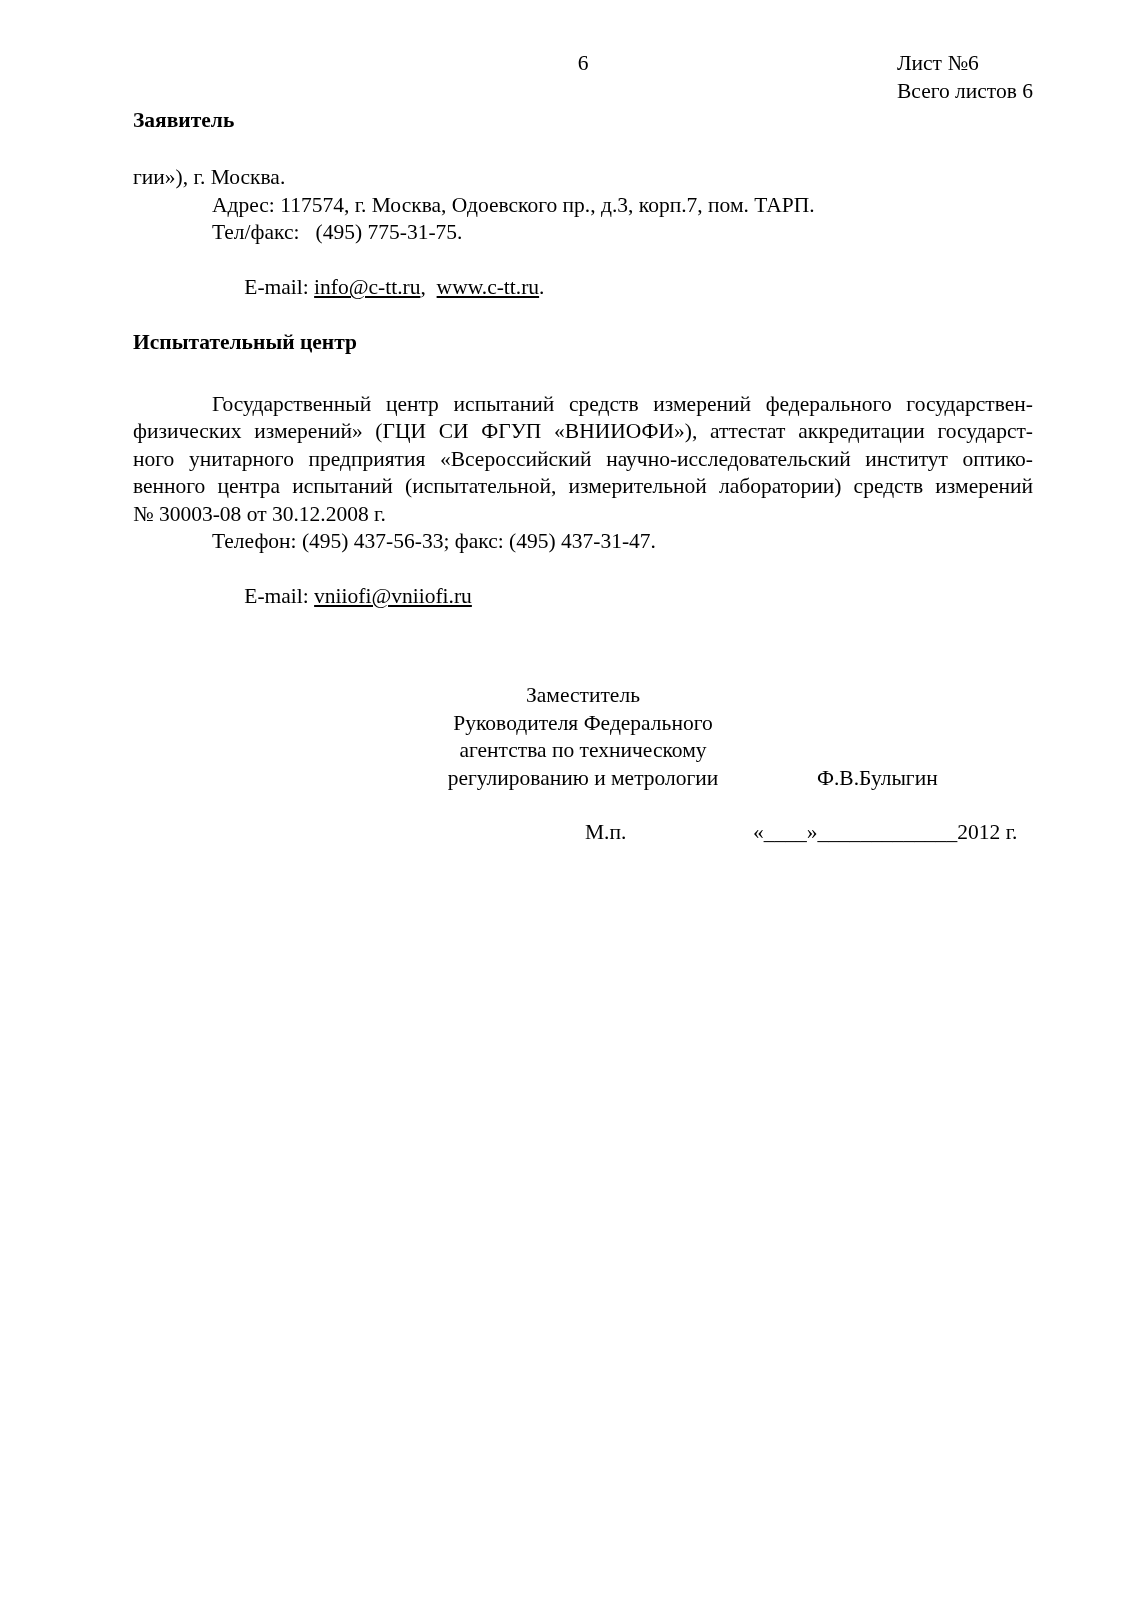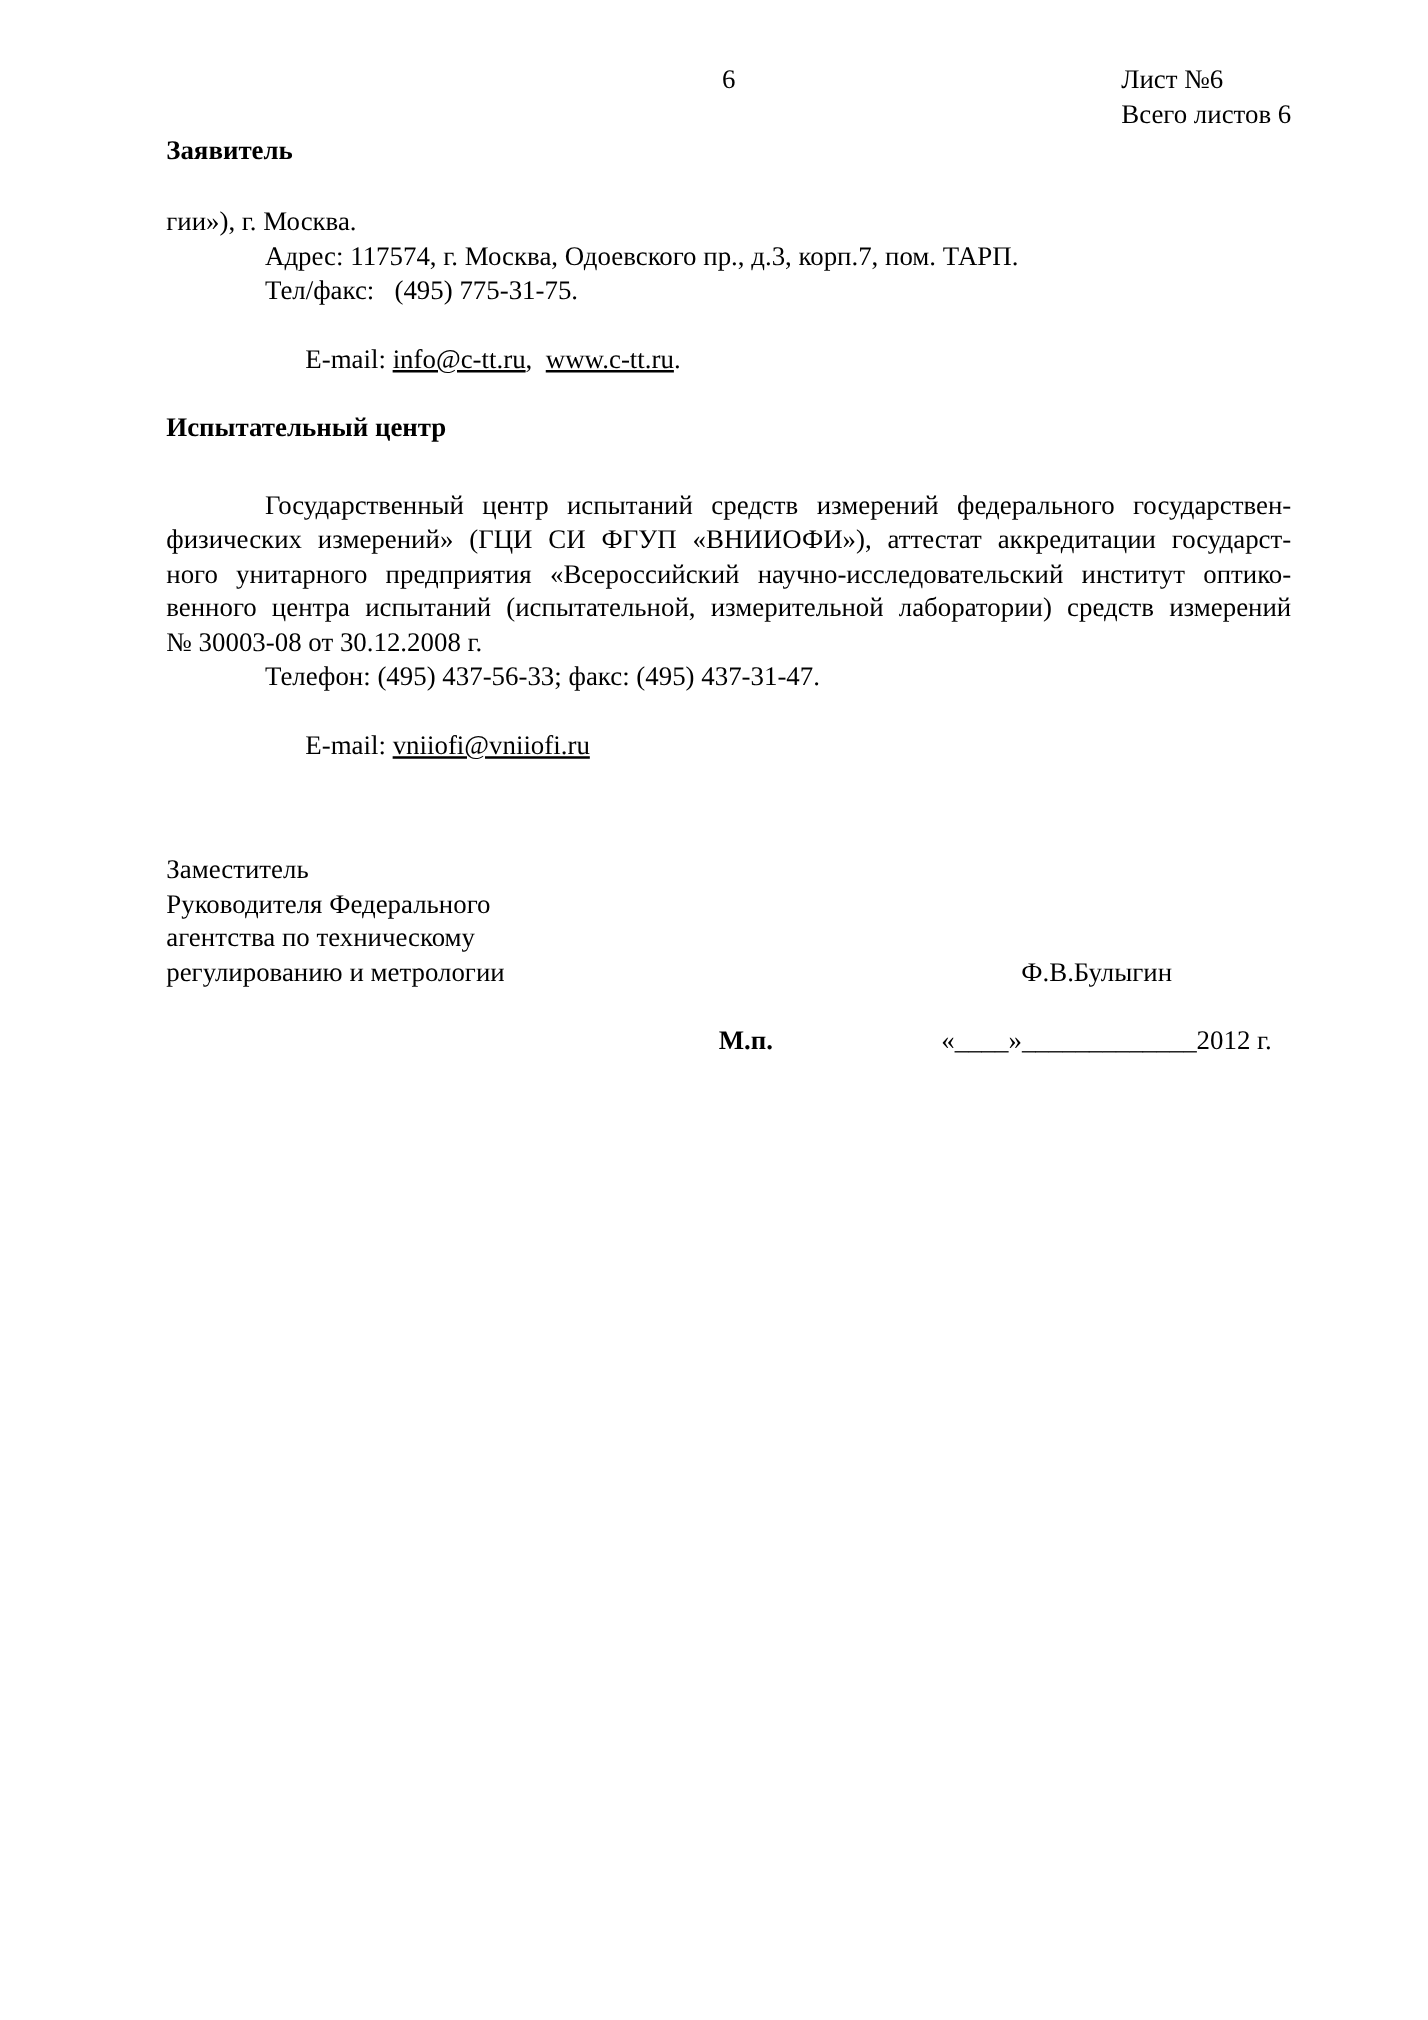--- a/index.html
+++ b/index.html
@@ -26,24 +26,24 @@
   .heading { font-weight: bold; }
   .h-applicant { margin-top: 29px; }
   .h-testcenter { }
   .p-applicant { margin-top: 30px; }
   .p-testcenter { margin-top: 34px; }
   .jl { text-align: justify; text-align-last: justify; }
   .indent { text-indent: 79px; }
   .pad { padding-left: 79px; }
   .pre { white-space: pre-wrap; }
   .u { text-decoration: underline; }
-  .sig { position: relative; margin-top: 44px; }
+  .sig { position: relative; margin-top: 44px; text-align: center; }
   .sig-name { position: absolute; left: 684px; top: 82.5px; }
   .stamp-row { position: relative; margin-top: 27px; height: 28px; }
-  .stamp-mp { position: absolute; left: 442px; top: 0; font-weight: bold; }
+  .stamp-mp { position: absolute; left: 452px; top: 0; }
   .stamp-date { position: absolute; left: 620px; top: 0; }
 </style>
 </head>
 <body>
 
 <div class="page">
 
   <div class="hdr">
     <div class="hdr-center">6</div>
     <div class="hdr-right">

